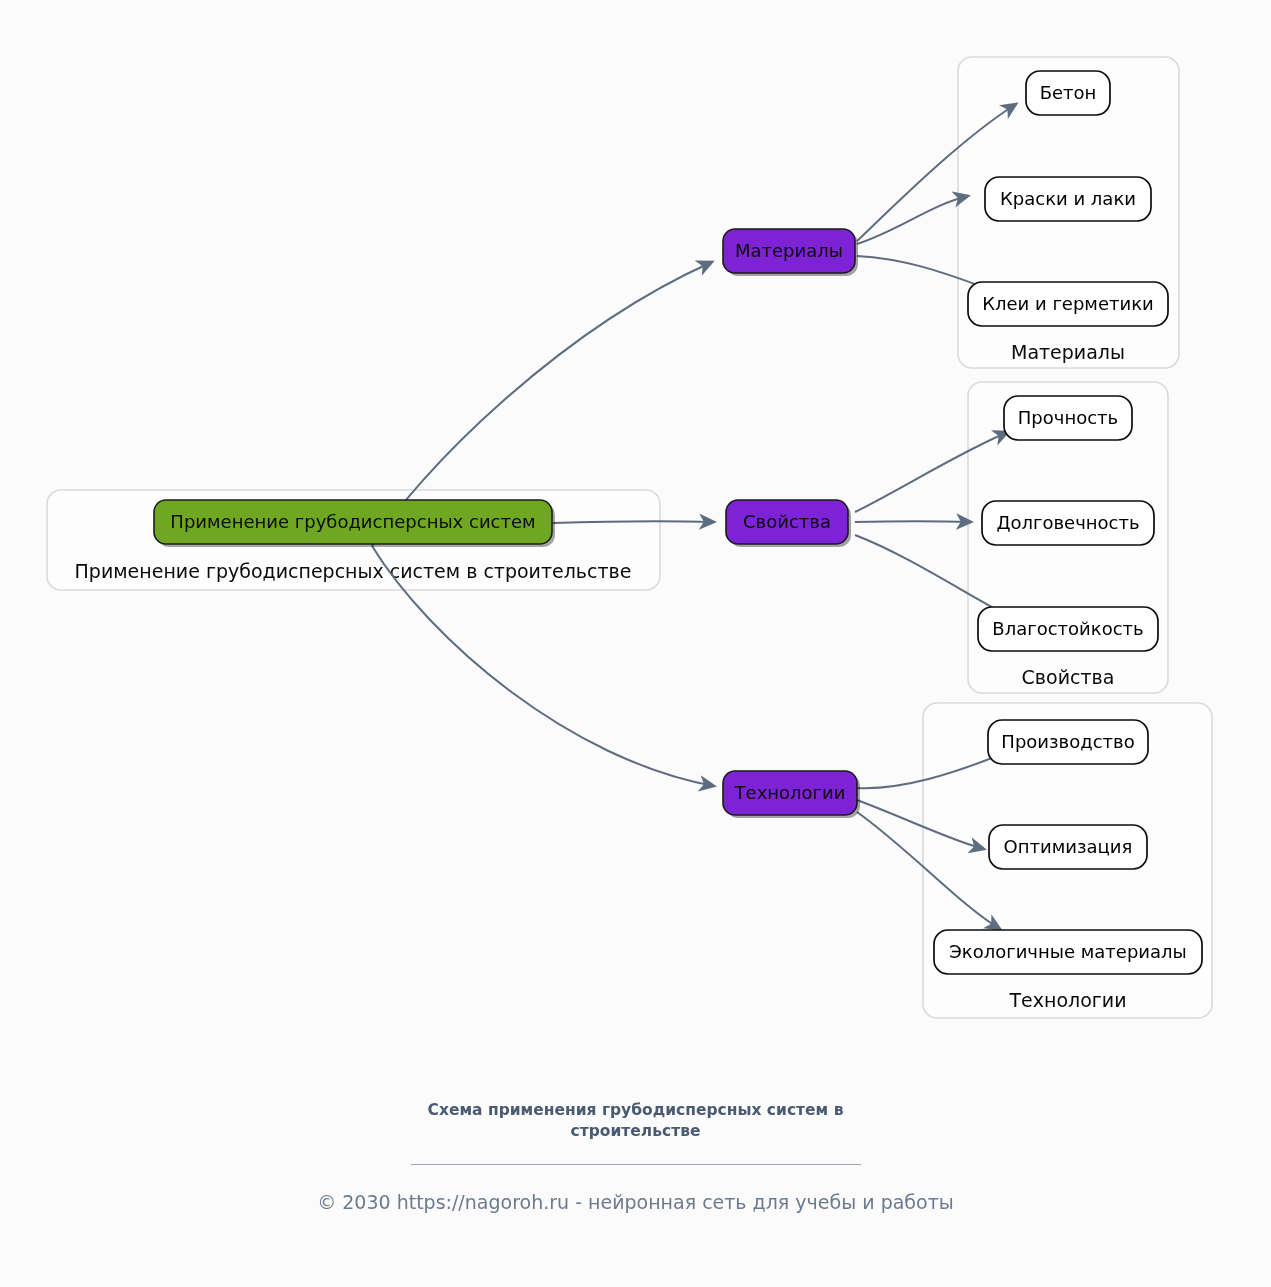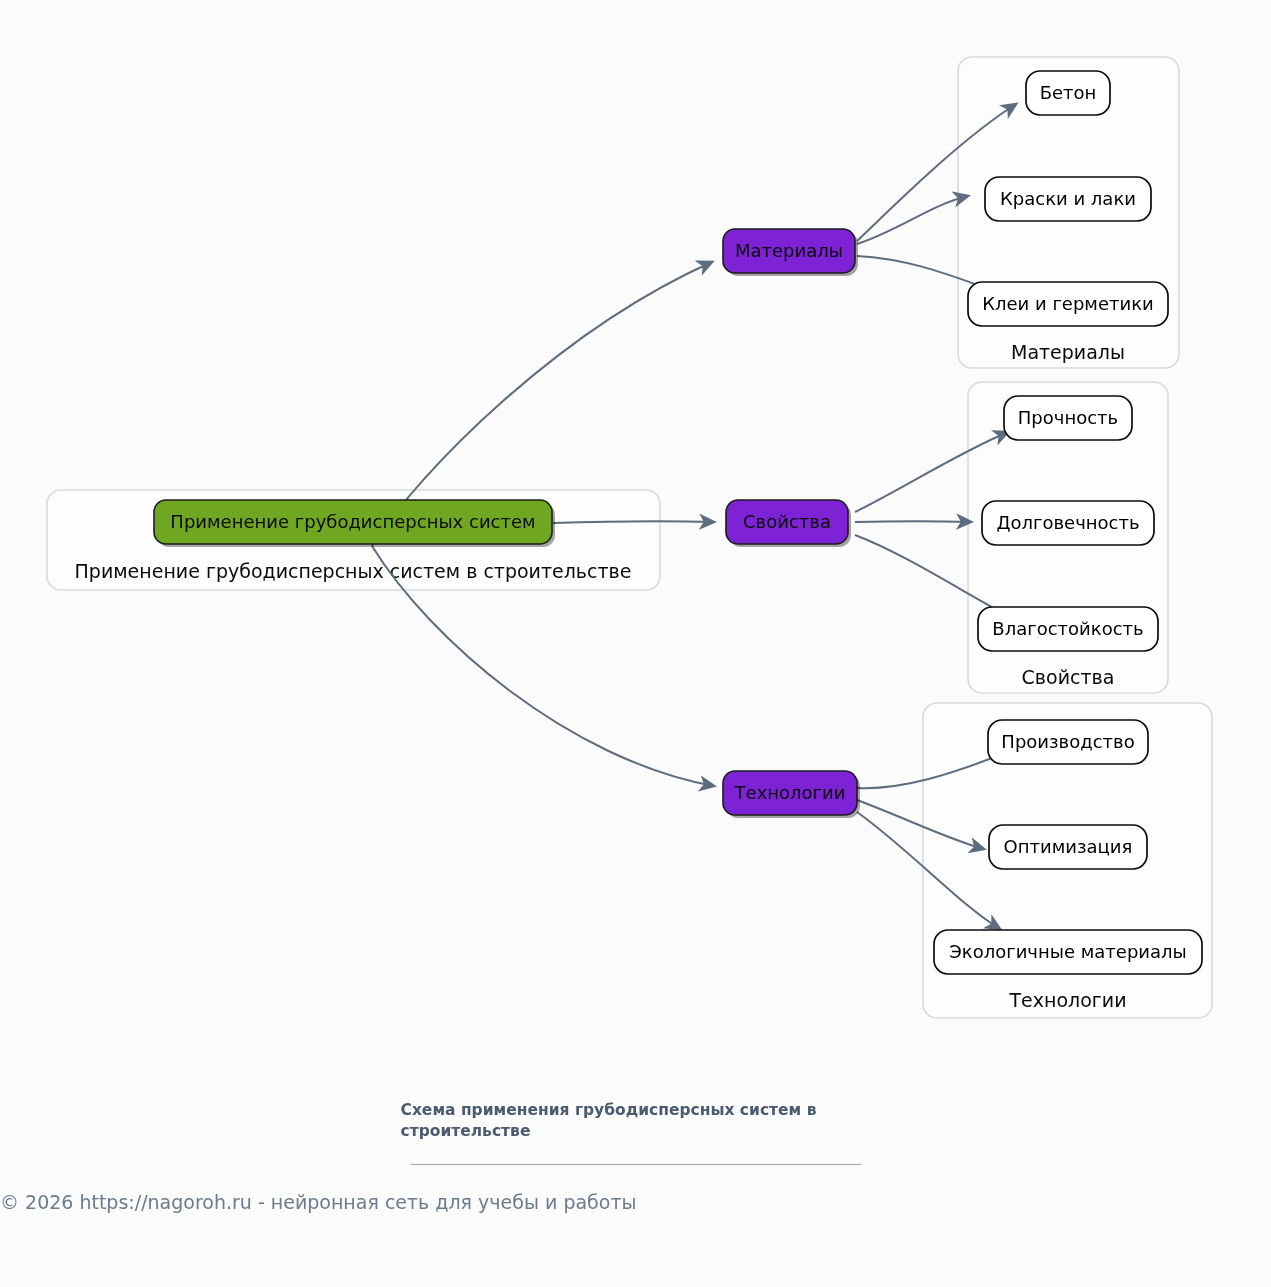--- a/index.html
+++ b/index.html
@@ -80,21 +80,21 @@
   }
   .node-shadow {
     fill: #000000;
     fill-opacity: 0.35;
   }
   .footer-wrap {
     position: absolute;
     left: 0;
     top: 1100px;
     width: 1271px;
-    text-align: left;
+    text-align: center;
   }
   .footer-title {
     font-family: "DejaVu Sans", sans-serif;
     font-size: 15.5px;
     font-weight: bold;
     color: #4a5a70;
     line-height: 1.35;
     width: 470px;
     margin: 0 auto;
   }
@@ -222,14 +222,14 @@
     </g>
   </svg>
 </div>
 
 <div class="footer-wrap">
   <div class="footer-title">
     <span>Схема применения грубодисперсных систем в</span>
     <span>строительстве</span>
   </div>
   <div class="footer-rule"></div>
-  <div class="footer-credit">© 2026 https://nagoroh.ru - нейронная сеть для учебы и работы</div>
+  <div class="footer-credit">© 2030 https://nagoroh.ru - нейронная сеть для учебы и работы</div>
 </div>
 
 </body></html>

